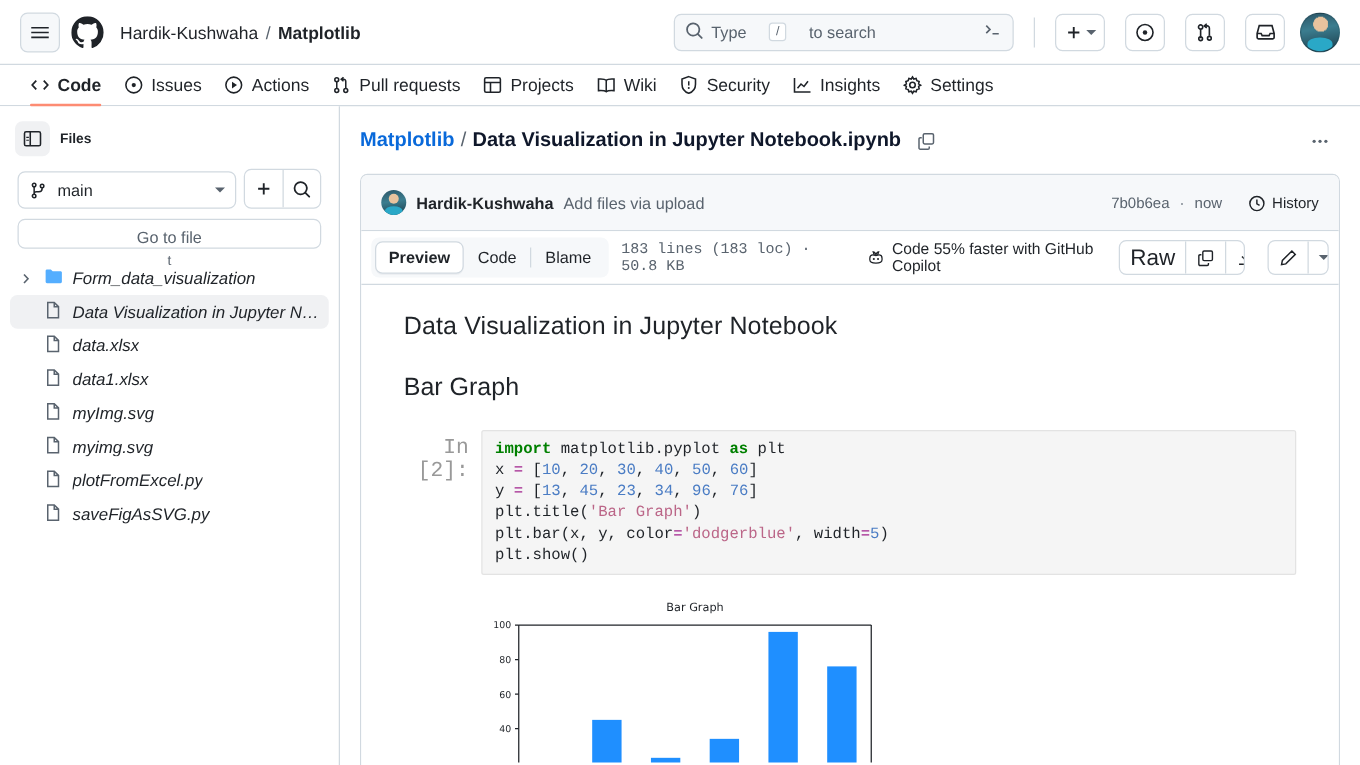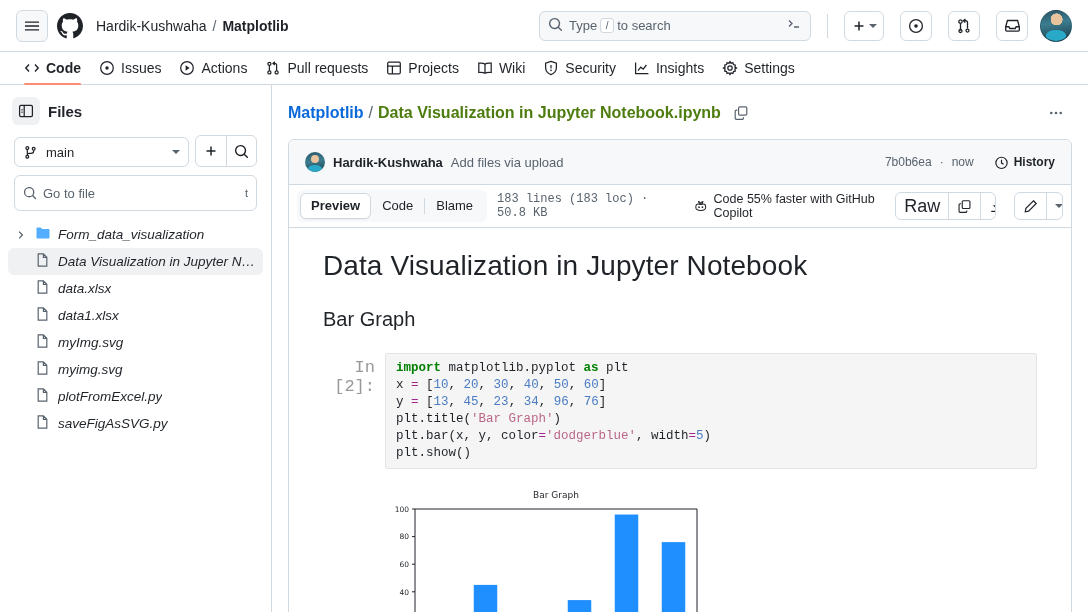--- a/index.html
+++ b/index.html
@@ -26,21 +26,21 @@
   .breadcrumb-top .sep { color:#59636e; }
   .breadcrumb-top .repo { font-weight:700; color:#1f2328; }
 
   .hdr-spacer { flex:1 1 auto; }
 
   .searchbox {
     width:272px; height:30px; border:1px solid #d1d9e0; border-radius:6px;
     background:#f6f8fa; display:flex; align-items:center; padding:0 8px; gap:6px;
     cursor:text; color:#59636e; font-size:13px;
   }
-  .searchbox .sb-text { flex:1 1 auto; display:flex; align-items:center; gap:3px; white-space:nowrap;}
+  .searchbox .sb-text { flex:1 1 auto; display:flex; align-items:center; gap:18px; white-space:nowrap;}
   .slashkey {
     display:inline-flex; align-items:center; justify-content:center;
     border:1px solid #d1d9e0; border-radius:3px; width:14px; height:15px;
     font-size:10px; color:#59636e; background:#ffffff; line-height:1;
   }
   .divider-v { width:1px; height:24px; background:#d1d9e0; margin:0 8px; }
   .plus-btn {
     height:30px; border:1px solid #d1d9e0; border-radius:6px; background:#ffffff;
     display:flex; align-items:center; gap:2px; padding:0 6px; cursor:pointer;
   }
@@ -75,34 +75,34 @@
   
   .page { display:flex; height:527px; }
 
   
   .sidebar {
     width:272px; flex:0 0 272px; border-right:1px solid #d1d9e0;
     padding:12px 0 0 0; background:#ffffff; overflow:hidden;
   }
   .files-head { display:flex; align-items:center; gap:8px; padding:0 16px 10px 12px; }
   .files-toggle { width:28px;height:28px;border-radius:6px;background:#f0f1f3;display:flex;align-items:center;justify-content:center;cursor:pointer;}
-  .files-title { font-size:15px; font-weight:700; }
+  .files-title { font-size:11px; font-weight:700; }
   .branch-row { display:flex; gap:6px; padding:0 14px 8px 14px;align-items:flex-end; }
   .branch-select {
     flex:1 1 auto; height:30px; border:1px solid #d1d9e0; border-radius:6px;
     display:flex; align-items:center; padding:0 8px; gap:8px; background:#fff; cursor:pointer;
     font-size:13px;
   }
   .branch-select .bname{flex:1 1 auto;}
   .btn-group { display:flex; border:1px solid #d1d9e0; border-radius:6px; overflow:hidden; background:#fff;}
   .btn-group > div { width:30px; height:30px; display:flex; align-items:center; justify-content:center; cursor:pointer; }
   .btn-group > div + div { border-left:1px solid #d1d9e0; }
   .gotofile {
-    margin:0 14px 10px 14px; height:36px; border:1px solid #d1d9e0; border-radius:6px;
-    display:flex; align-items:center; padding:0 8px; gap:6px; color:#59636e; font-size:13px; cursor:text;
+    margin:0 14px 10px 14px; height:24px; border:1px solid #d1d9e0; border-radius:6px;
+    display:flex; align-items:center; padding:0 8px; gap:6px; color:#59636e; font-size:13px; cursor:text;flex-direction:column;
   }
   .gotofile .gf-ph{flex:1 1 auto;}
   .tkey { color:#59636e; font-size:11px; }
   .tree { padding:0 8px; }
   .tree-row {
     display:flex; align-items:center; gap:7px; height:27px; padding:0 6px;
     border-radius:6px; cursor:pointer; font-size:13.5px; position:relative;
     white-space:nowrap; overflow:hidden;
   }
   .tree-row.selected { background:#f0f1f3; font-weight:400; }
@@ -113,41 +113,41 @@
   .chev { width:14px; display:flex; align-items:center; justify-content:center; color:#59636e; flex:0 0 14px;}
   .chev.blank { visibility:hidden; }
   .tree-label { overflow:hidden; text-overflow:ellipsis;font-style:italic; }
 
   
   .main { flex:1 1 auto; padding:14px 16px 0 16px; overflow:hidden; }
   .crumb-row { display:flex; align-items:center; gap:8px; margin-bottom:12px;}
   .crumb { font-size:16px; font-weight:600; display:flex; align-items:center; gap:5px;}
   .crumb .lnk { color:#0969da; cursor:pointer; }
   .crumb .slash { color:#59636e; font-weight:400; }
-  .crumb .cur { color:#4d7c0f; }
+  .crumb .cur { color:#0f172a; }
   .crumb-spacer { flex:1 1 auto; }
   .kebab { width:32px;height:28px;border:1px solid transparent;border-radius:6px;display:flex;align-items:center;justify-content:center;cursor:pointer;color:#59636e;}
 
   .file-card { border:1px solid #d1d9e0; border-radius:6px; overflow:hidden; background:#fff; }
   .commit-bar {
     height:45px; background:#f6f8fa; border-bottom:1px solid #d1d9e0;
     display:flex; align-items:center; padding:0 16px; gap:8px; font-size:13px;
   }
   .mini-av {
     width:20px;height:20px;border-radius:50%;
     background:linear-gradient(170deg,#2d5566 0%,#3b7d8f 45%,#1b3c4a 100%);
     position:relative; overflow:hidden; flex:0 0 20px;
   }
   .mini-av:before{content:"";position:absolute;left:30%;top:16%;width:40%;height:40%;border-radius:50%;background:#e8c39e;}
   .mini-av:after{content:"";position:absolute;left:14%;bottom:0;width:72%;height:36%;background:#2aa8c7;border-radius:50% 50% 0 0;}
   .commit-author { font-weight:700; color:#1f2328; cursor:pointer; }
   .commit-msg { color:#59636e; }
   .commit-spacer { flex:1 1 auto; }
   .commit-sha { color:#59636e; font-size:12px; }
-  .history-link { display:flex; align-items:center; gap:5px; font-weight:700; font-size:12px; cursor:pointer; }
+  .history-link { display:flex; align-items:center; gap:5px; font-weight:400; font-size:12px; cursor:pointer; }
 
   .tool-bar {
     height:43px; border-bottom:1px solid #d1d9e0; background:#fff;
     display:flex; align-items:center; padding:0 8px; gap:10px;
   }
   .seg {
     display:flex; align-items:center; background:#f6f8fa; border-radius:6px; padding:3px;
     gap:0;
   }
   .seg-item {
@@ -161,21 +161,21 @@
   .copilot-note { display:flex; align-items:center; gap:6px; font-size:12.5px; color:#1f2328; cursor:pointer;}
   .right-group { display:flex; align-items:stretch; border:1px solid #d1d9e0; border-radius:6px; overflow:hidden; background:#fff; height:28px;}
   .right-group > div { display:flex; align-items:center; justify-content:center; padding:0 8px; cursor:pointer; font-size:18px; }
   .right-group > div + div { border-left:1px solid #d1d9e0; }
   .edit-group { display:flex; align-items:stretch; border:1px solid #d1d9e0; border-radius:6px; overflow:hidden; background:#fff; height:28px; margin-left:8px;}
   .edit-group > div { display:flex; align-items:center; justify-content:center; padding:0 8px; cursor:pointer; }
   .edit-group > div + div { border-left:1px solid #d1d9e0; }
 
   
   .nb { padding:22px 34px 0 34px; background:#fff; height:392px; overflow:hidden;}
-  .nb-title { font-size:28px; font-weight:400; color:#1f2328; margin:0 0 26px 0; font-family:"Liberation Sans", sans-serif; letter-spacing:.1px;}
+  .nb-title { font-size:20px; font-weight:400; color:#1f2328; margin:0 0 26px 0; font-family:"Liberation Sans", sans-serif; letter-spacing:.1px;}
   .nb-h2 { font-size:20px; font-weight:400; color:#1f2328; margin:0 0 22px 0;}
   .cell { display:flex; gap:0; align-items:flex-start; }
   .prompt {
     width:62px; flex:0 0 62px; text-align:right; padding-right:10px; padding-top:5px;
     color:#999999; font-family:"Liberation Mono", monospace; font-size:17px;
   }
   .codebox {
     flex:1 1 auto; background:#f5f5f5; border:1px solid #e3e3e3; border-radius:2px;
     padding:6px 10px; font-family:"Liberation Mono", monospace; font-size:12.5px; line-height:17px;
     white-space:pre; overflow:hidden; color:#1f2328;

